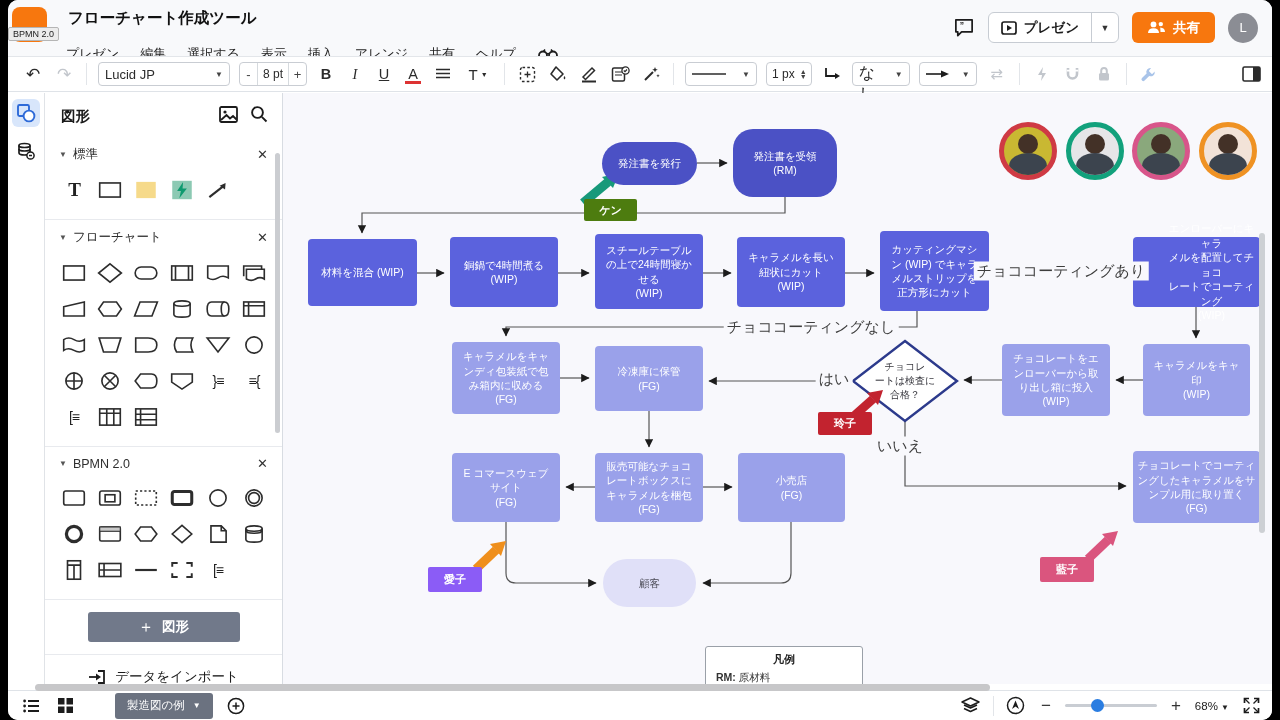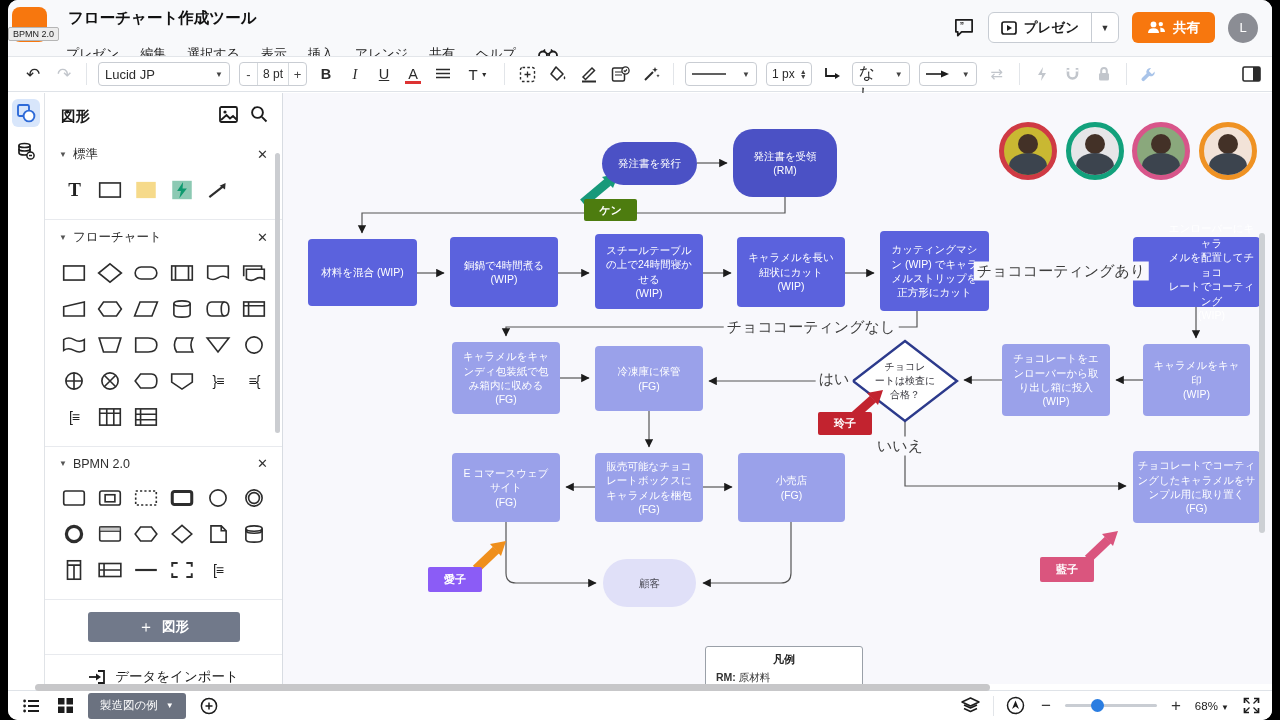--- a/index.html
+++ b/index.html
@@ -78,21 +78,21 @@
   .avatar::before{content:"";position:absolute;left:14px;top:7px;width:20px;height:20px;border-radius:50%;background:#433127;}
   .avatar::after{content:"";position:absolute;left:5px;top:26px;width:38px;height:26px;border-radius:50% 50% 0 0;background:#3c444e;}
   #legend{position:absolute;background:#fff;border:1px solid #9aa0a8;border-radius:3px;}
   #legend-title{text-align:center;font-size:11px;font-weight:bold;color:#222;padding-top:5px;}
   #legend-row{font-size:10.5px;color:#333;padding:4px 0 0 10px;text-align:left;}
   #vscroll{position:absolute;width:6px;border-radius:3px;background:#cdd0d4;}
   #hscroll{position:absolute;left:27px;top:684px;width:955px;height:7px;border-radius:4px;background:#c7c7c9;z-index:30;}
 
   
   #footer{position:absolute;left:0;top:690px;width:100%;height:30px;background:#fff;border-top:1px solid #dfe3e8;display:flex;align-items:center;padding:0 10px 0 12px;gap:12px;}
-  #board-tab{display:flex;align-items:center;gap:8px;background:#6b7280;color:#fff;font-size:11.5px;height:26px;padding:0 12px;border-radius:3px;}
+  #board-tab{display:flex;align-items:center;gap:8px;background:#6b7280;color:#fff;font-size:11.5px;height:26px;padding:0 12px;border-radius:3px;margin-left:27px;}
   #board-tab .car{font-size:8px;}
   #footer-right{margin-left:auto;display:flex;align-items:center;gap:11px;color:#333;}
   #zoom-track{position:relative;width:92px;height:3px;background:#c9cdd3;border-radius:2px;}
   #zoom-knob{position:absolute;left:26px;top:-5px;width:13px;height:13px;border-radius:50%;}
   .zoom-pm{font-size:17px;color:#333;width:16px;text-align:center;}
   #zoom-val{font-size:11.5px;color:#222;}
   .ft-sep{width:1px;height:20px;background:#e2e5e9;}
 </style>
 </head>
 <body>

